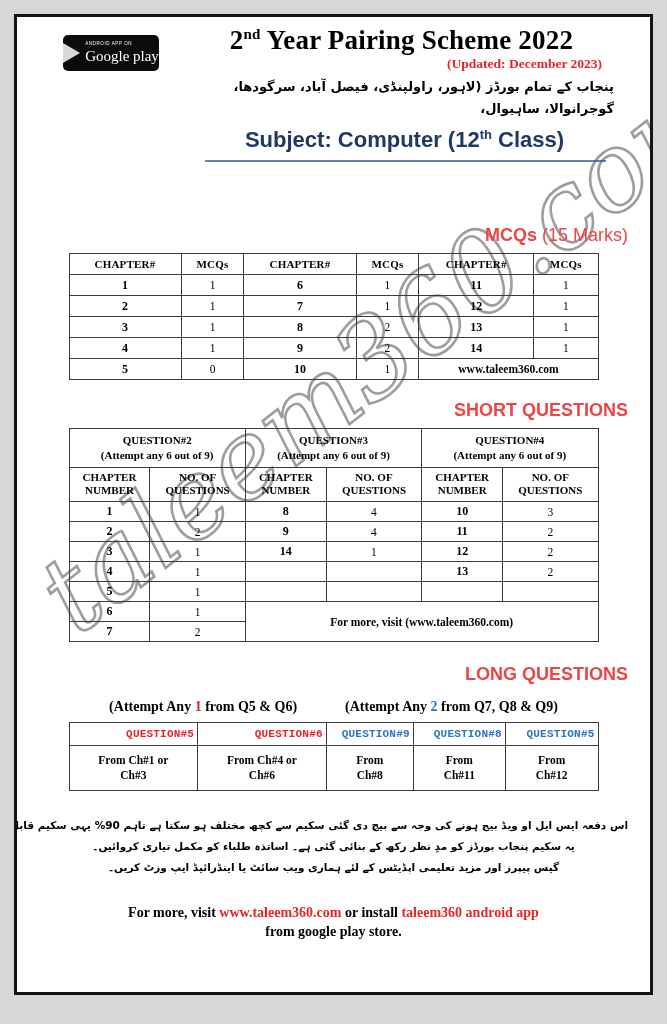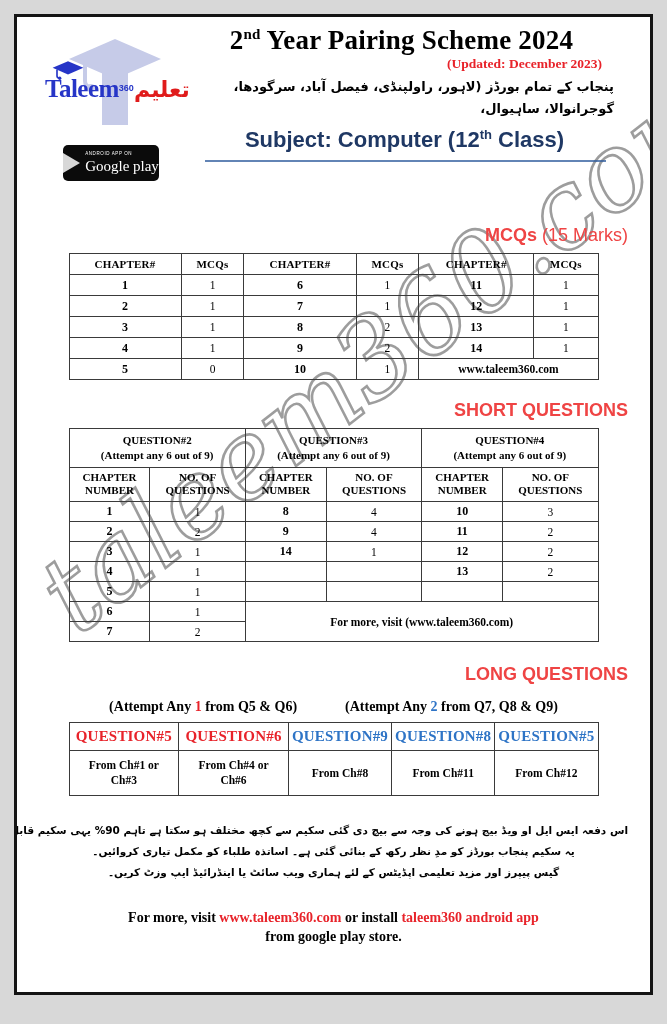--- a/index.html
+++ b/index.html
@@ -158,22 +158,22 @@
     font-family: "Liberation Serif", serif;
     font-size: 14px; font-weight: bold; color: #000;
     margin-bottom: 7px; position: relative; z-index: 10;
   }
   .num-red  { color: #e8232a; }
   .num-blue { color: #2e74c6; }
 
   #lq-table { width: 530px; margin: 0 auto; }
   #lq-table td { padding: 5px 3px; }
   #lq-table .qh {
-    font-family: Liberation Serif, serif;
-    font-size: 15px; font-weight: bold; letter-spacing: .2px;
+    font-family: Liberation Mono, monospace;
+    font-size: 11px; font-weight: bold; letter-spacing: .2px; text-align: right;
   }
   #lq-table .qh.red  { color: #e8232a; }
   #lq-table .qh.blue { color: #2e74c6; }
   #lq-table .qv {
     font-size: 11.5px; font-weight: bold; line-height: 1.3; padding: 7px 15px;
   }
 
   
   .urdu-note {
     font-family: "DejaVu Sans", sans-serif;
@@ -201,47 +201,31 @@
 
   <div id="watermark">
     <svg viewBox="0 0 520 420" preserveAspectRatio="none">
       <text class="wm-text" x="10" y="330" transform="rotate(-38 10 330)">taleem360.com</text>
     </svg>
   </div>
 
   <div class="header">
 
     <div class="logo-col">
-      <div class="logo-mark">
-        <svg class="cap-big" viewBox="0 0 100 100">
-          <rect x="37" y="34" width="26" height="62" fill="#c6cbe8"></rect>
-          <polygon points="50,10 96,30 50,50 4,30" fill="#c6cbe8"></polygon>
-          <path d="M20 36 L20 52 Q20 58 26 58" stroke="#c6cbe8" stroke-width="4" fill="none"></path>
-          <circle cx="26" cy="59" r="4" fill="#c6cbe8"></circle>
-        </svg>
-        <svg class="cap-small" viewBox="0 0 60 40">
-          <polygon points="30,4 58,16 30,28 2,16" fill="#2635c7"></polygon>
-          <path d="M10 19 L10 31 Q10 35 15 35" stroke="#2635c7" stroke-width="3" fill="none"></path>
-          <circle cx="15" cy="35" r="3" fill="#2635c7"></circle>
-        </svg>
-        <div class="brand">
-          <span class="brand-t">Taleem</span><span class="brand-360">360</span><span class="brand-ur">تعليم</span>
-        </div>
-      </div>
       <div class="gplay">
         <span class="gp-tri"></span>
         <span class="gp-txt">
           <span class="gp-sm">ANDROID APP ON</span>
           <span class="gp-lg">Google play</span>
         </span>
       </div>
     </div>
 
     <div class="head-right">
-      <div class="title-main"><span>2</span><sup>nd</sup><span> Year Pairing Scheme 2024</span></div>
+      <div class="title-main"><span>2</span><sup>nd</sup><span> Year Pairing Scheme 2022</span></div>
       <div class="updated">(Updated: December 2023)</div>
       <div class="urdu-line">پنجاب کے تمام بورڈز (لاہور، راولپنڈی، فیصل آباد، سرگودھا، گوجرانوالا، ساہیوال،</div>
       <div class="subject"><span>Subject: Computer (12</span><sup>th</sup><span> Class)</span></div>
       <div class="head-rule"></div>
     </div>
   </div>
 
   <div class="sec-title mcq-title">
     <span>MCQs</span><span class="light"> (15 Marks)</span>
   </div>

